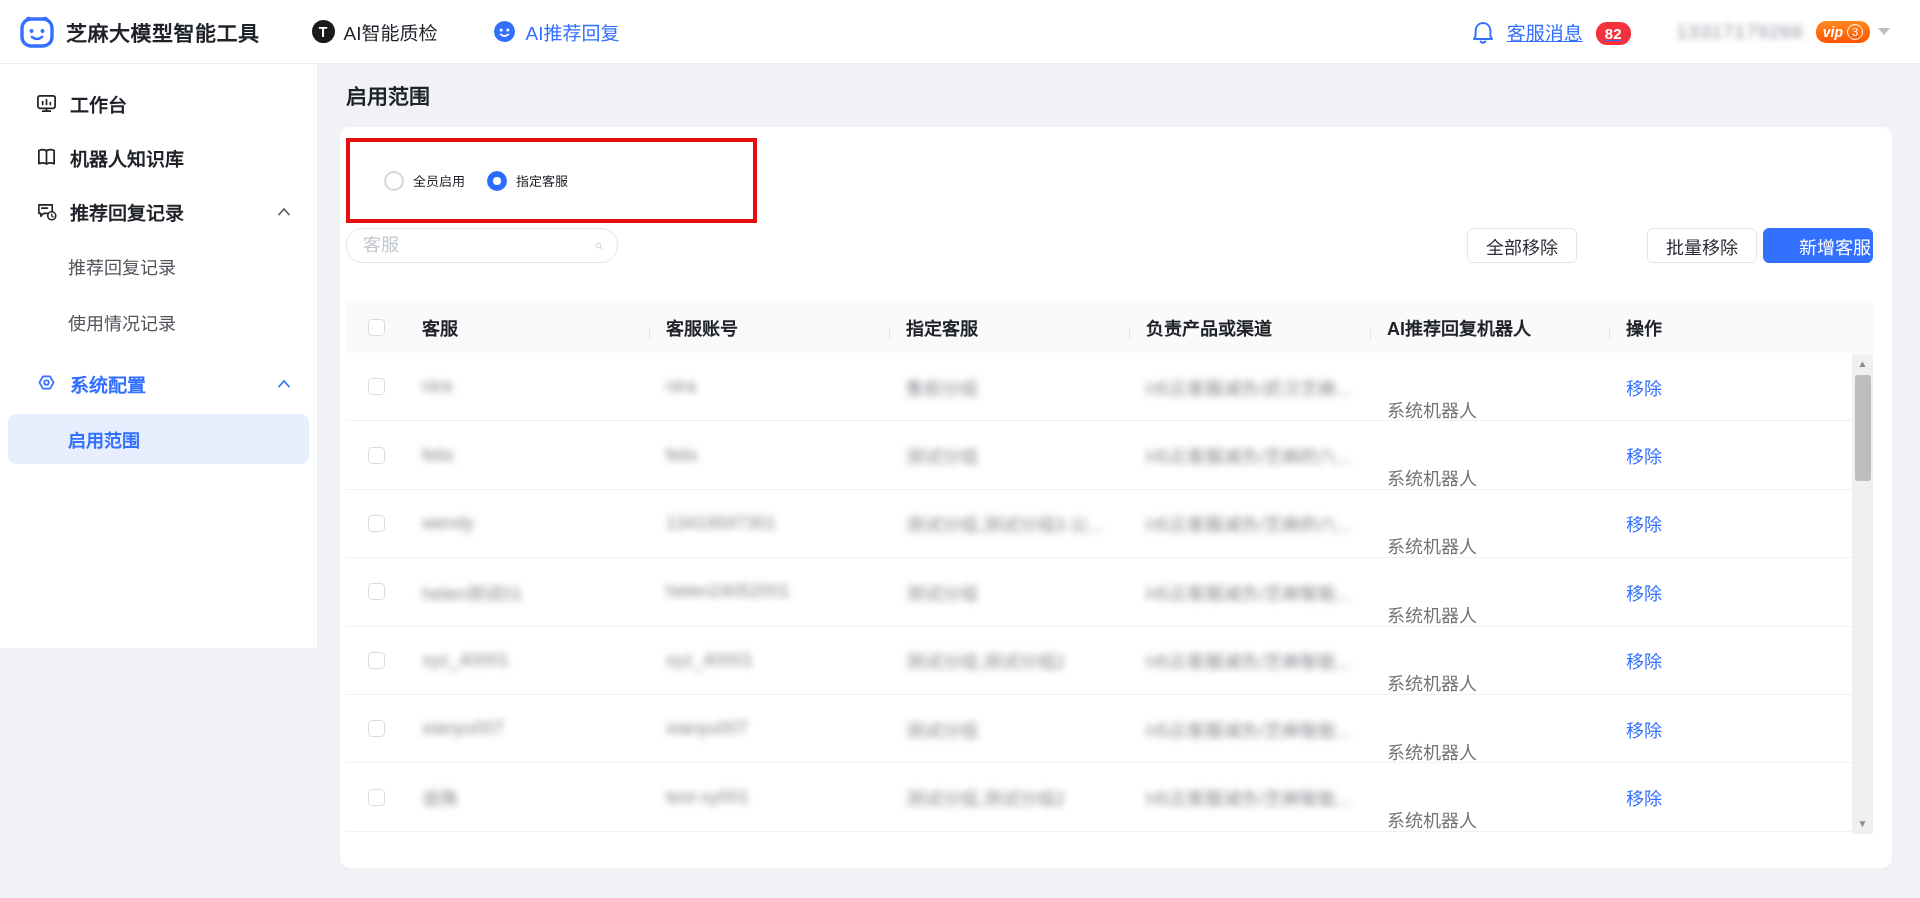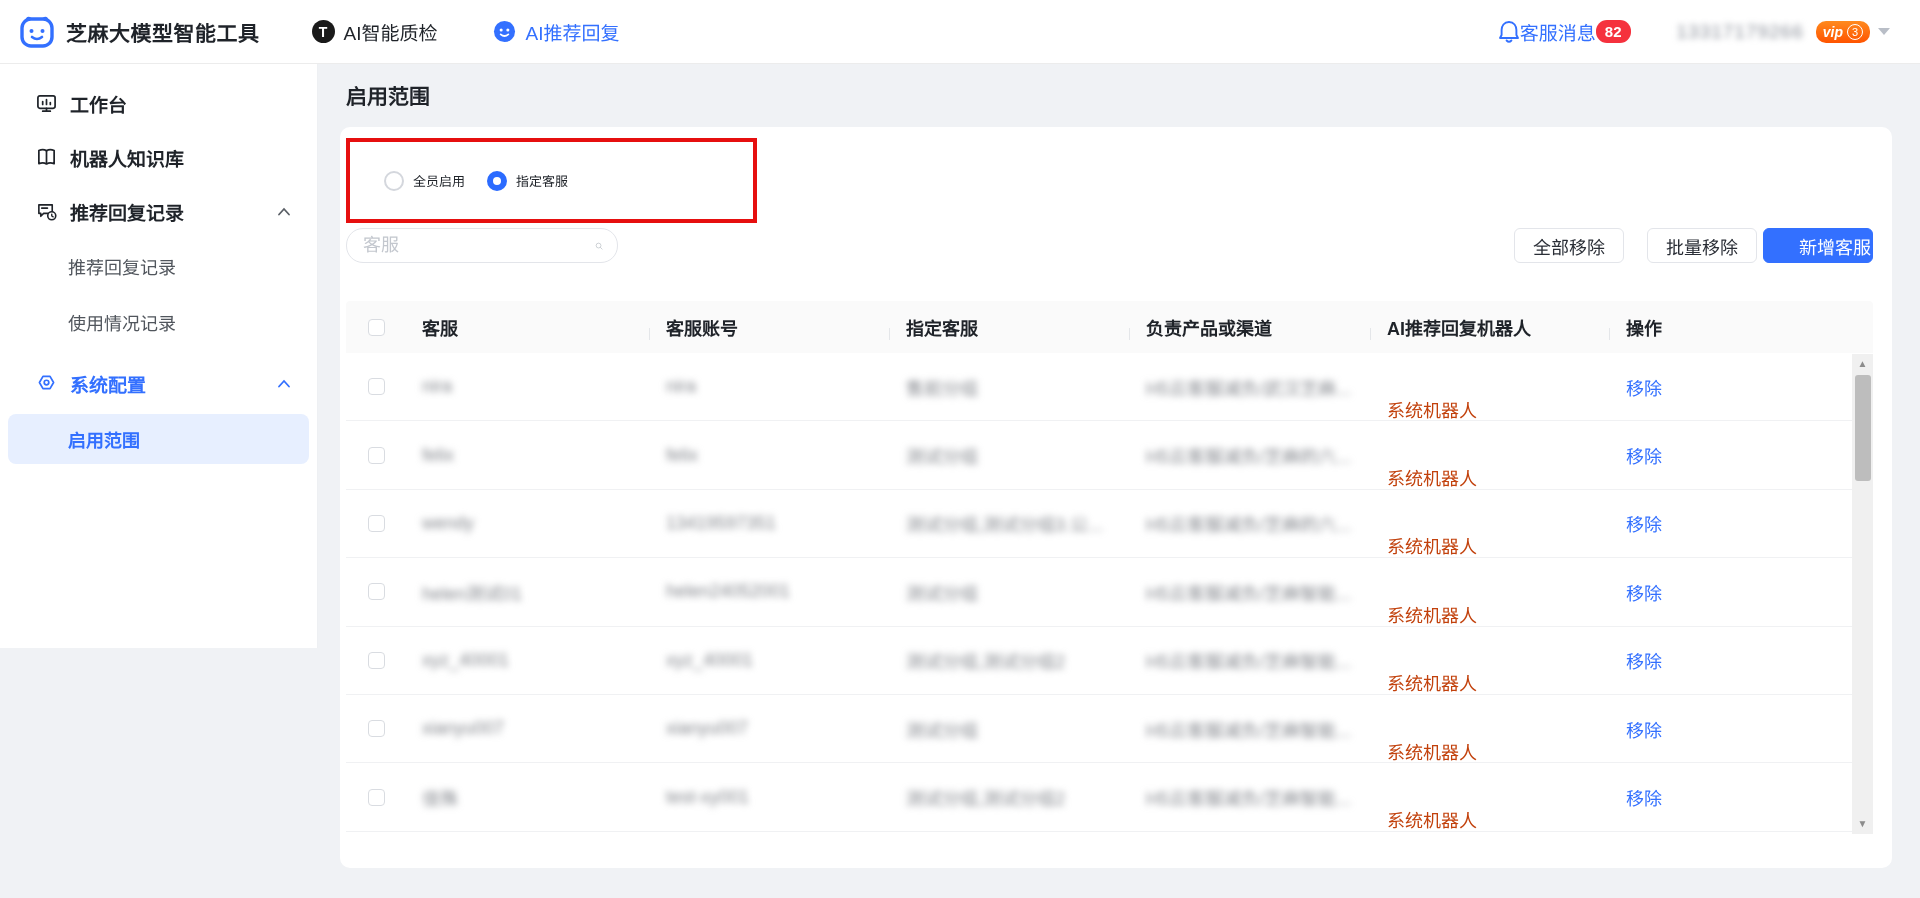--- a/index.html
+++ b/index.html
@@ -11,21 +11,21 @@
     display:flex; align-items:center; padding:0 30px 0 18px; position:relative; z-index:10; }
   .logo-wrap { display:flex; align-items:center; gap:10px; }
   .app-title { font-size:21px; font-weight:700; letter-spacing:0.5px; }
   .top-nav { display:flex; align-items:center; gap:56px; margin-left:52px; }
   .nav-item { display:flex; align-items:center; gap:9px; font-size:19px; cursor:pointer; color:#1f2329; }
   .nav-item.active { color:#3370ff; }
   .qc-icon { width:23px; height:23px; border-radius:50%; background:#1a1a1a; color:#fff;
     font-size:14px; font-weight:700; display:flex; align-items:center; justify-content:center; }
   .smile-icon { width:23px; height:23px; }
   .header-right { margin-left:auto; display:flex; align-items:center; }
-  .msg-group { display:flex; align-items:center; gap:0; color:#3370ff; font-size:19px; cursor:pointer; }
+  .msg-group { display:flex; align-items:flex-end; gap:13px; color:#3370ff; font-size:19px; cursor:pointer;text-decoration:underline; }
   .msg-badge { background:#f5313d; color:#fff; font-size:15px; line-height:1;
     padding:4px 9px; border-radius:11px; font-weight:600; }
   .phone { font-size:19px; color:#8a8f99; margin-left:46px; filter:blur(3px); letter-spacing:1px; }
   .vip-badge { margin-left:12px; background:linear-gradient(180deg,#ff8a1e,#ff5400);
     border-radius:10px; padding:3px 7px; display:flex; align-items:center; gap:4px; }
   .vip-text { color:#fff; font-style:italic; font-weight:700; font-size:14px; }
   .vip-level { width:16px; height:16px; border:1.6px solid #fff; border-radius:50%;
     color:#fff; font-size:11px; display:flex; align-items:center; justify-content:center; }
   .caret-down { width:0; height:0; border-left:6px solid transparent; border-right:6px solid transparent;
     border-top:7px solid #b9bec7; margin-left:8px; }
@@ -62,35 +62,35 @@
 
   .toolbar-left { position:absolute; left:6px; top:101px; width:272px; height:35px;
     border:1px solid #e3e5ea; border-radius:17px; display:flex; align-items:center;
     padding:0 14px 0 16px; background:#fff; }
   .search-input { border:none; outline:none; flex:1; font-size:18px; color:#333; background:transparent; }
   .search-input::placeholder { color:#c3c7ce; }
   .btn { position:absolute; top:101px; height:35px; border-radius:6px; font-size:18px;
     display:flex; align-items:center; justify-content:center; cursor:pointer; }
   .btn.ghost { background:#fff; border:1px solid #e3e5ea; color:#2a2e36; width:110px; }
   .btn.primary { background:#3370ff; border:1px solid #3370ff; color:#fff; width:110px;padding-left:34px; }
-  .btn-remove-all { left:1174px; } .btn-batch-remove { left:1307px; } .btn-add { left:1423px; }
+  .btn-remove-all { left:1127px; } .btn-batch-remove { left:1307px; } .btn-add { left:1423px; }
 
   
   .table { position:absolute; left:6px; top:174px; width:1527px; }
   .thead { display:flex; height:52px; background:#fafafa; align-items:center;
     font-weight:700; font-size:18px; border-radius:4px 4px 0 0; }
   .th, .td { padding-left:16px; position:relative; overflow:hidden; white-space:nowrap; }
   .c0 { width:60px; flex:none; display:flex; justify-content:center; padding-left:0; }
   .c1 { width:244px; flex:none; } .c2 { width:240px; flex:none; } .c3 { width:240px; flex:none; }
   .c4 { width:241px; flex:none; } .c5 { width:239px; flex:none; } .c6 { width:263px; flex:none; }
   .th.div::after { content:""; position:absolute; right:0; top:14px; height:24px; width:1px; background:#e4e6e9; }
   .trow { display:flex; height:68.4px; align-items:center; border-bottom:1px solid #f0f1f3; font-size:18px; }
   .checkbox { width:17px; height:17px; border:1.5px solid #d9dce1; border-radius:4px; background:#fff; cursor:pointer; }
   .blurred { filter:blur(3.5px); color:#84878d; }
-  .bot-cell { color:#c2410c;margin-top:44px; }
+  .bot-cell { color:#737373;margin-top:44px; }
   .link { color:#3370ff; cursor:pointer; }
 
   
   .vscroll { position:absolute; left:1512px; top:227px; width:21px; height:480px; background:#f0f0f0; }
   .vscroll .arrow { position:absolute; left:0; width:21px; height:16px; color:#8c8c8c;
     font-size:10px; line-height:16px; text-align:center; }
   .vscroll .up { top:2px; } .vscroll .down { bottom:2px; }
   .vscroll .thumb { position:absolute; left:2.5px; width:16px; top:21px; height:106px;
     background:#bdbdbd; border-radius:3px; cursor:grab; }
 </style>

